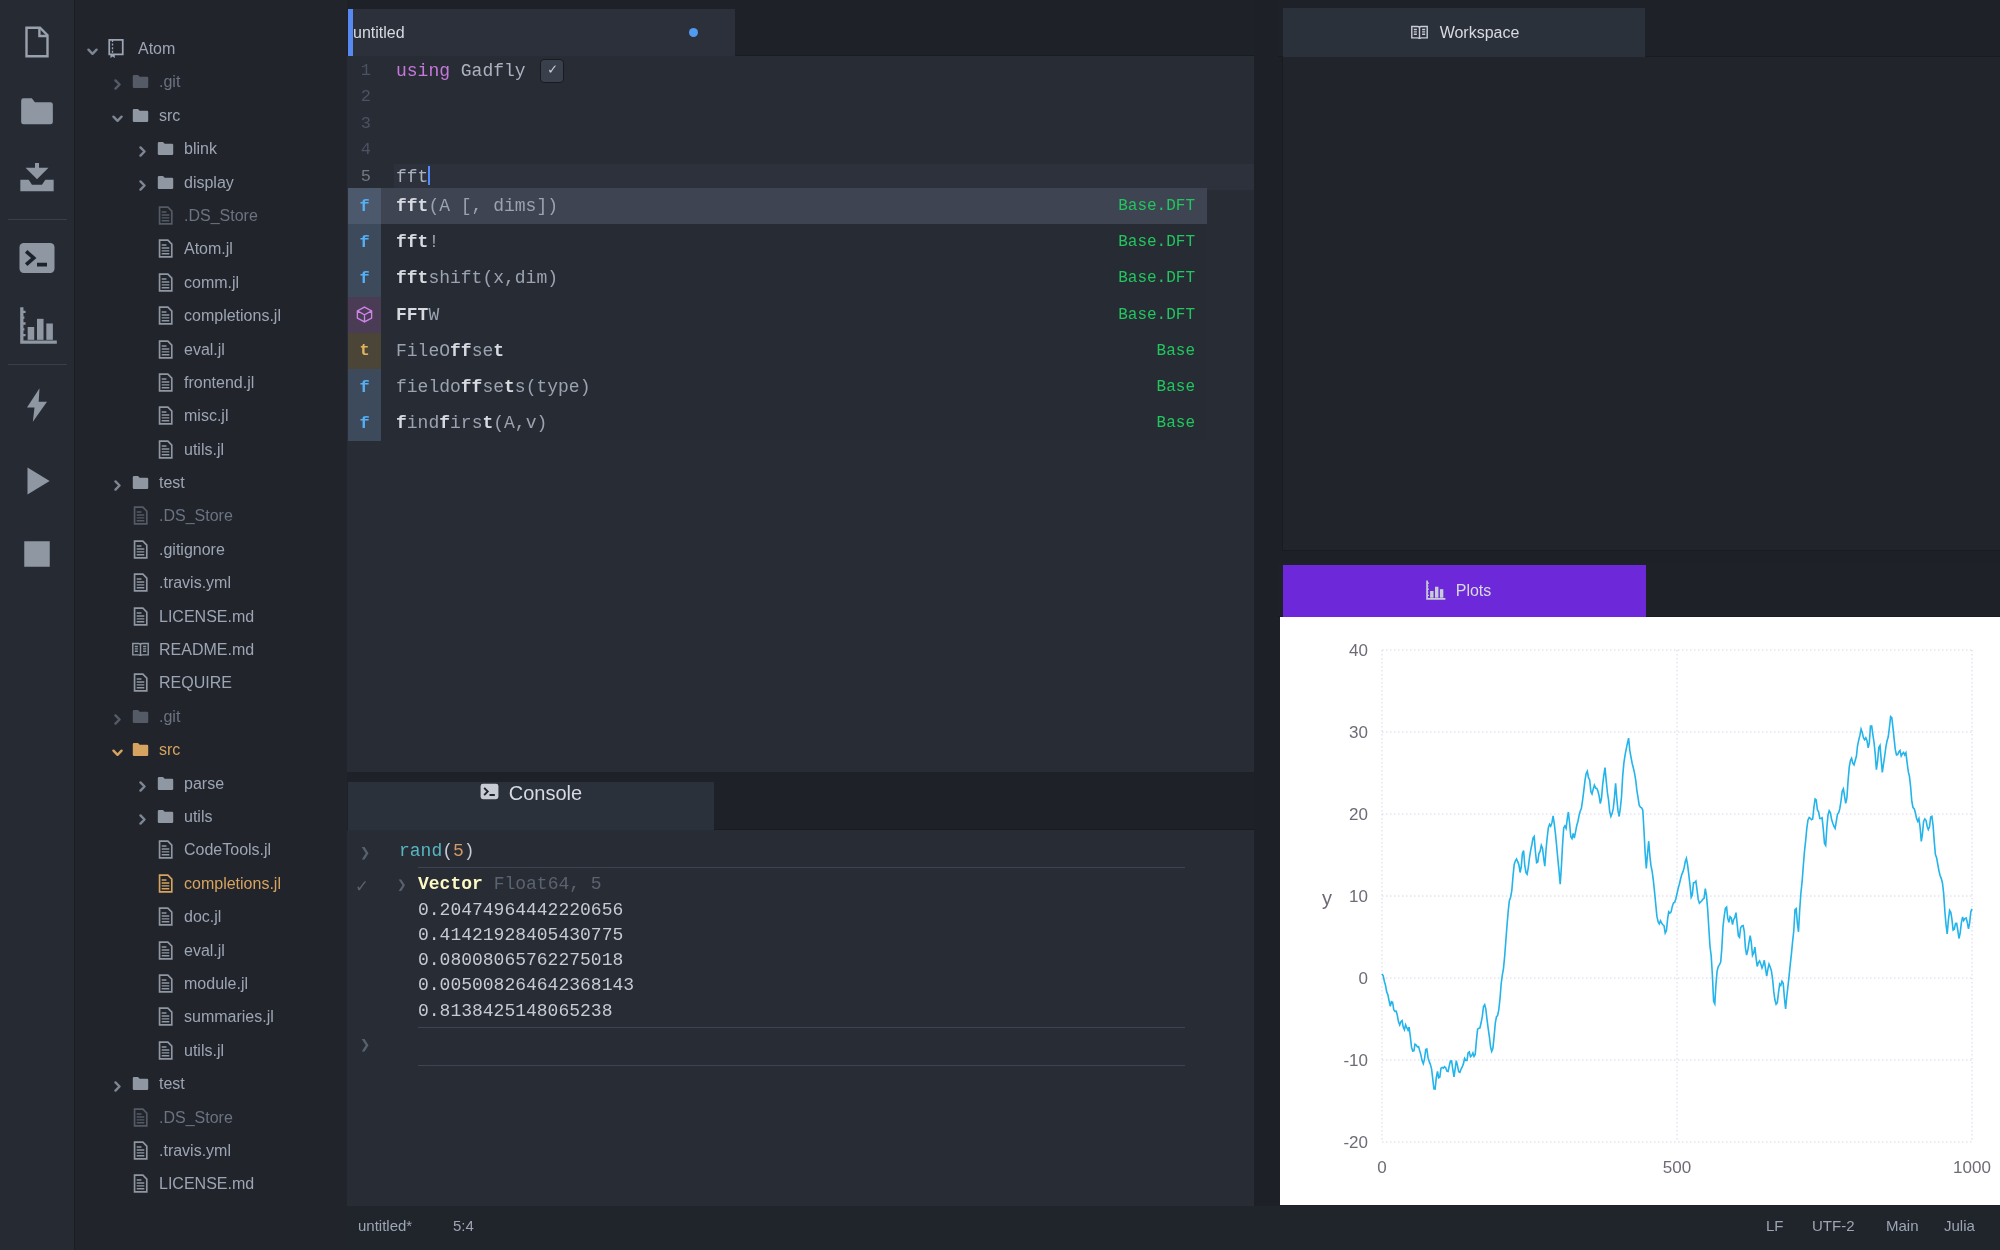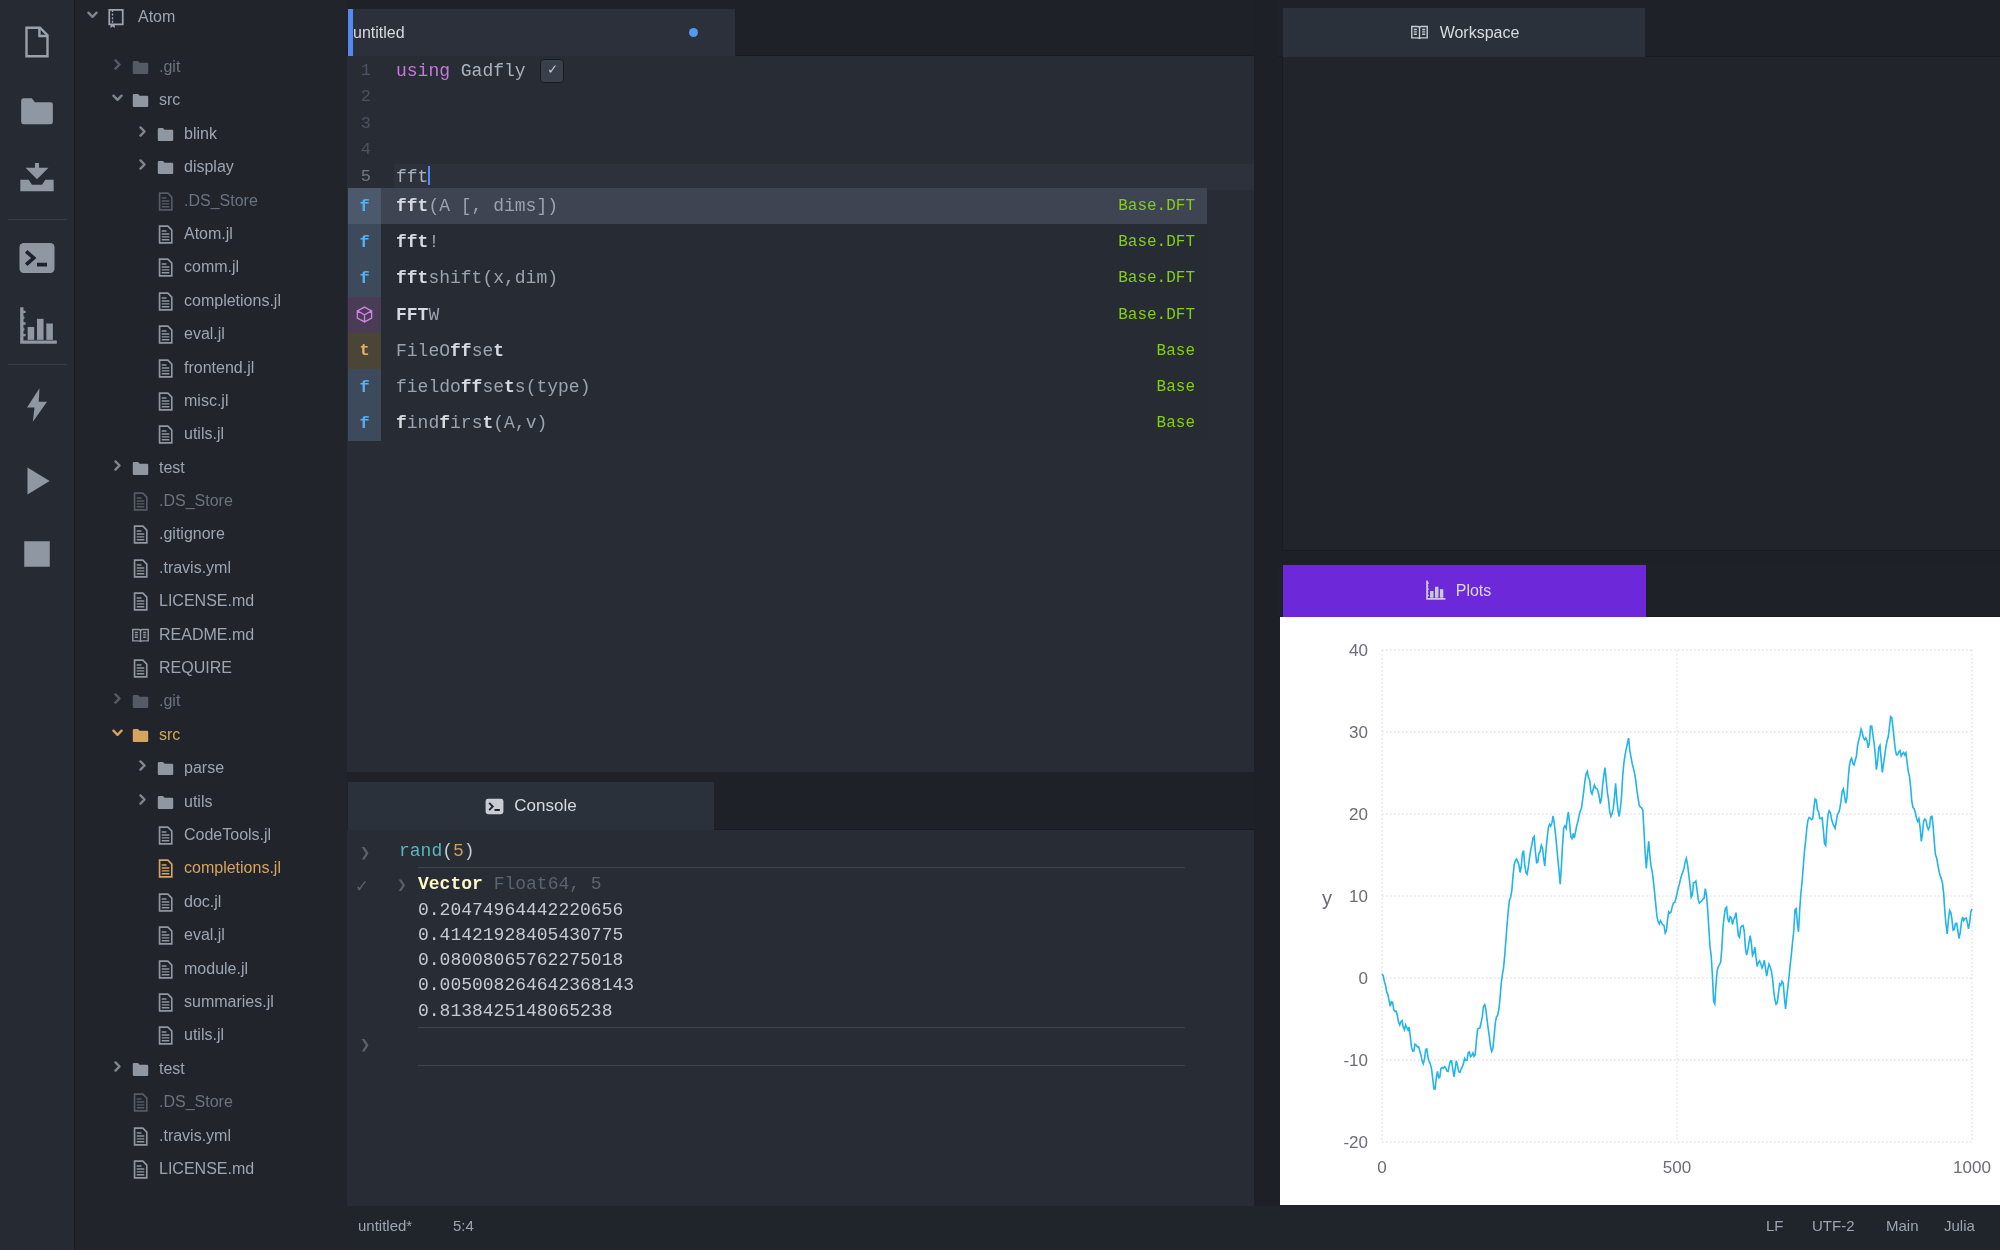--- a/index.html
+++ b/index.html
@@ -3,21 +3,21 @@
 html,body{margin:0;padding:0;width:2000px;height:1250px;overflow:hidden;background:#1d2127;font-family:"Liberation Sans",sans-serif;}
 *{box-sizing:border-box}
 .abs{position:absolute}
 #app{position:relative;width:2000px;height:1250px}
 
 #leftbar{left:0;top:0;width:75px;height:1250px;background:#262b33;border-right:1px solid #1a1d23}
 #leftbar svg{position:absolute;left:50%;transform:translateX(-50%)}
 .lbdiv{position:absolute;left:8px;width:59px;border-top:1px solid #3a3f48}
 
 #tree{left:75px;top:0;width:272px;height:1250px;background:#21252b;padding-top:8px;color:#9da5b4;font-size:16px;overflow:hidden}
-.r{height:33.4px;display:flex;align-items:flex-start;white-space:nowrap}
+.r{height:33.4px;display:flex;align-items:flex-end;white-space:nowrap}
 .r.root{height:50px}
 .r .ar{width:13px;height:13px;flex:none}
 .r .ic{width:20px;height:20px;flex:none;margin-right:12px}
 .r .tic{width:19px;height:19px;flex:none;margin-right:9px}
 .in0{padding-left:11px}
 .in1{padding-left:36px}
 .in2{padding-left:61px}
 .dim{color:#6b7280}
 .dim svg{opacity:.7}
 .mod{color:#d7a360}
@@ -39,27 +39,27 @@
 .cursor{display:inline-block;width:2px;height:19px;background:#528bff;vertical-align:-3px}
 
 #ac{left:348px;top:188px;width:859px;}
 .acrow{position:relative;height:36.2px;background:#272c34;display:flex;align-items:center;font-family:"Liberation Mono",monospace;font-size:18px;color:#9ba3b0}
 .acrow.sel{background:#3e4452}
 .acic{width:33px;height:36.2px;flex:none;display:flex;align-items:center;justify-content:center;font-size:17px;font-weight:bold;margin-right:15px}
 .icf{background:#3c4a5c;color:#55b0f5}
 .sel .icf{background:#4c586b}
 .icp{background:#4b3c56;color:#cf84e8}
 .ict{background:#4b4538;color:#e2b35d}
-.acr{position:absolute;right:12px;font-size:16px;color:#84cc16}
+.acr{position:absolute;right:12px;font-size:16px;color:#22c55e}
 .acb{color:#d7dae0;font-weight:bold}
 #acdesc{left:348px;top:441.4px;width:859px;height:65px;background:#21252b;color:#9da5b4;font-size:17.5px;letter-spacing:.85px;line-height:25px;padding:7px 0 0 11px}
 
 #conpane{left:347px;top:772px;width:907px;height:438px;background:#282c34}
 #contabs{left:0;top:0;width:907px;height:58px;background:#1e2127;border-bottom:1px solid #181b20}
-#contab{left:1px;top:10px;width:366px;height:48px;background:#2b313b;color:#d7dae0;font-size:17px;display:flex;align-items:center;justify-content:center}
+#contab{left:1px;top:10px;width:366px;height:48px;background:#2b313b;color:#d7dae0;font-size:20px;display:flex;justify-content:center}
 #conbody{left:0;top:58px;width:907px;height:380px;font-family:"Liberation Mono",monospace;font-size:18px;color:#c5cad3}
 .cg{position:absolute;color:#5a616e}
 .hr{position:absolute;left:71px;width:767px;border-top:1px solid #3e4451}
 
 #status{left:347px;top:1206px;width:1653px;height:44px;background:#20242b;color:#9da5b4;font-size:15px}
 #status span{position:absolute;top:0;line-height:40px}
 
 #right{left:1270px;top:0;width:746px;height:1210px;background:#1d2127}
 #wspanel{left:8px;top:0;width:738px;height:551px}
 #wstabs{left:0;top:0;width:738px;height:57px;background:#1e2127;border-bottom:1px solid #181b20}

